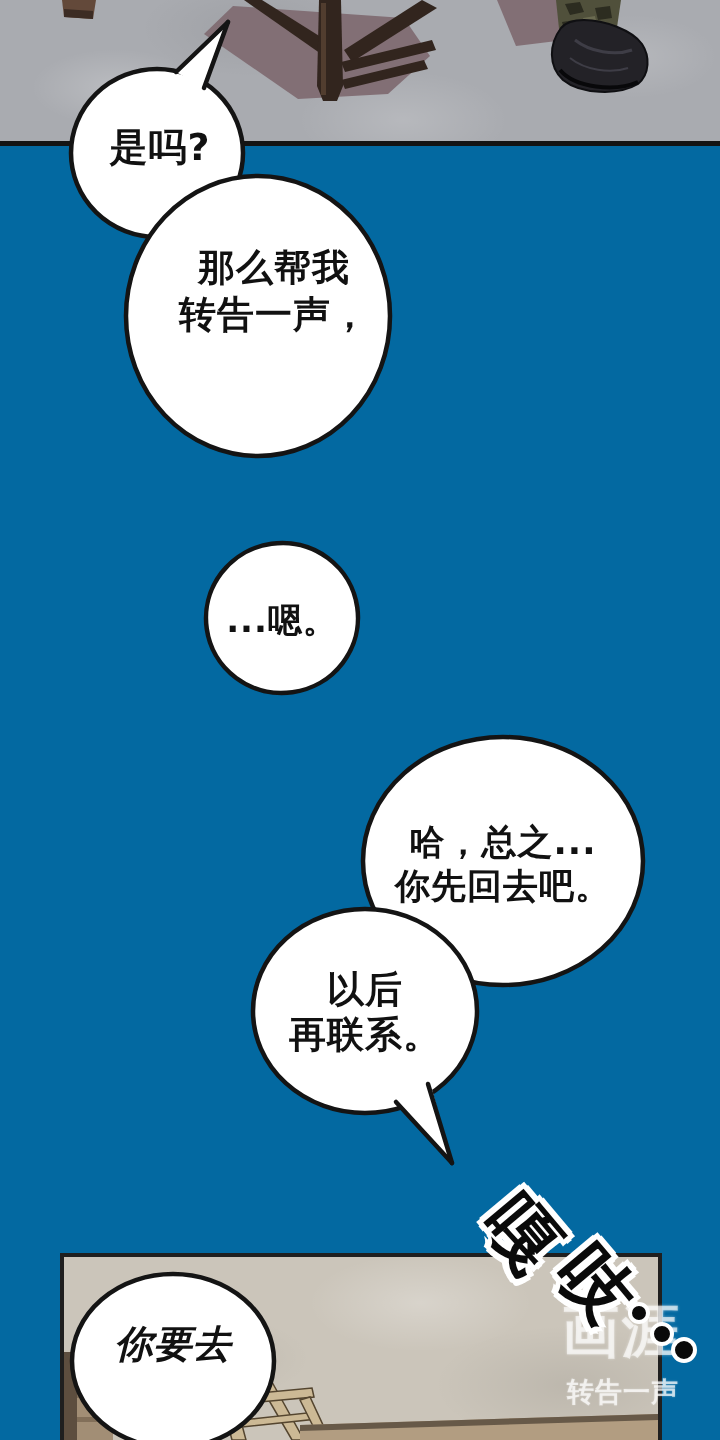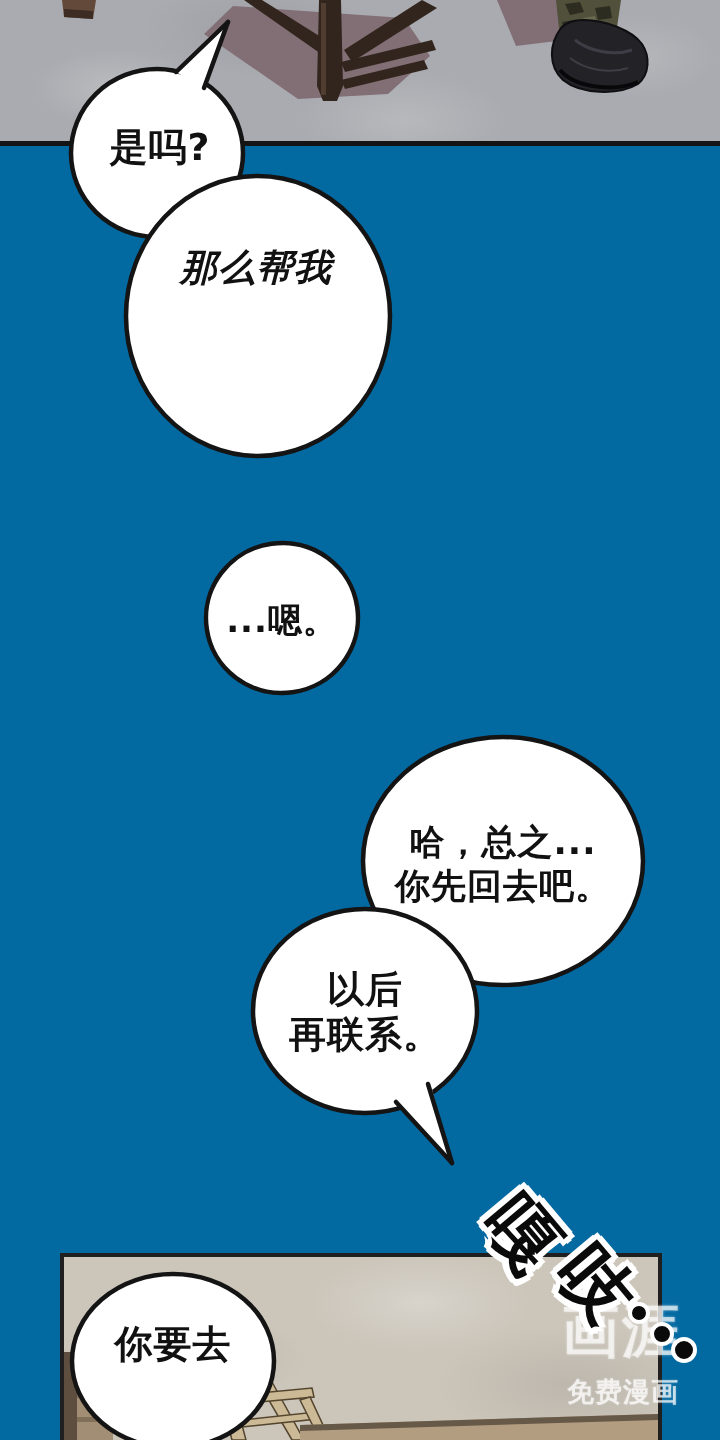--- a/index.html
+++ b/index.html
@@ -169,44 +169,45 @@
     </g>
     <g>
       <ellipse cx="173" cy="1361" rx="101" ry="87"></ellipse>
     </g>
   </svg>
 
   <div class="bubble-text" style="left:70px;top:122px;width:180px;font-size:38px;">
     <span class="line">是吗?</span>
   </div>
 
-  <div class="bubble-text" style="left:116px;top:244px;width:280px;font-size:37px;line-height:47px;font-style:italic;">
+  <div class="bubble-text" style="left:134px;top:244px;width:280px;font-size:37px;line-height:47px;">
     <span class="line">那么帮我</span>
+    <span class="line">转告一声，</span>
   </div>
 
   <div class="bubble-text" style="left:192px;top:598px;width:180px;font-size:34px;">
     <span class="line">...嗯。</span>
   </div>
 
   <div class="bubble-text" style="left:363px;top:820px;width:280px;font-size:35px;line-height:44px;">
     <span class="line">哈，总之...</span>
     <span class="line">你先回去吧。</span>
   </div>
 
   <div class="bubble-text" style="left:255px;top:967px;width:220px;font-size:37px;line-height:45px;">
     <span class="line">以后</span>
     <span class="line">再联系。</span>
   </div>
 
-  <div class="bubble-text" style="left:73px;top:1320px;width:200px;font-size:38px;line-height:48px;">
+  <div class="bubble-text" style="left:73px;top:1320px;width:200px;font-size:38px;line-height:48px;font-style:italic;">
     <span class="line">你要去</span>
   </div>
 
   <div id="watermark-logo">画涯</div>
-  <div id="watermark-tagline">免费漫画</div>
+  <div id="watermark-tagline">转告一声</div>
 
   <div class="sfx-char" style="left:487px;top:1198px;transform:rotate(50deg);">嘎</div>
   <div class="sfx-char" style="left:560px;top:1248px;transform:rotate(50deg);">吱</div>
   <div class="sfx-dot" style="left:628px;top:1302px;width:14px;height:14px;"></div>
   <div class="sfx-dot" style="left:650px;top:1322px;width:16px;height:16px;"></div>
   <div class="sfx-dot" style="left:671px;top:1337px;width:18px;height:18px;"></div>
 
 </div>
 
 </body></html>

